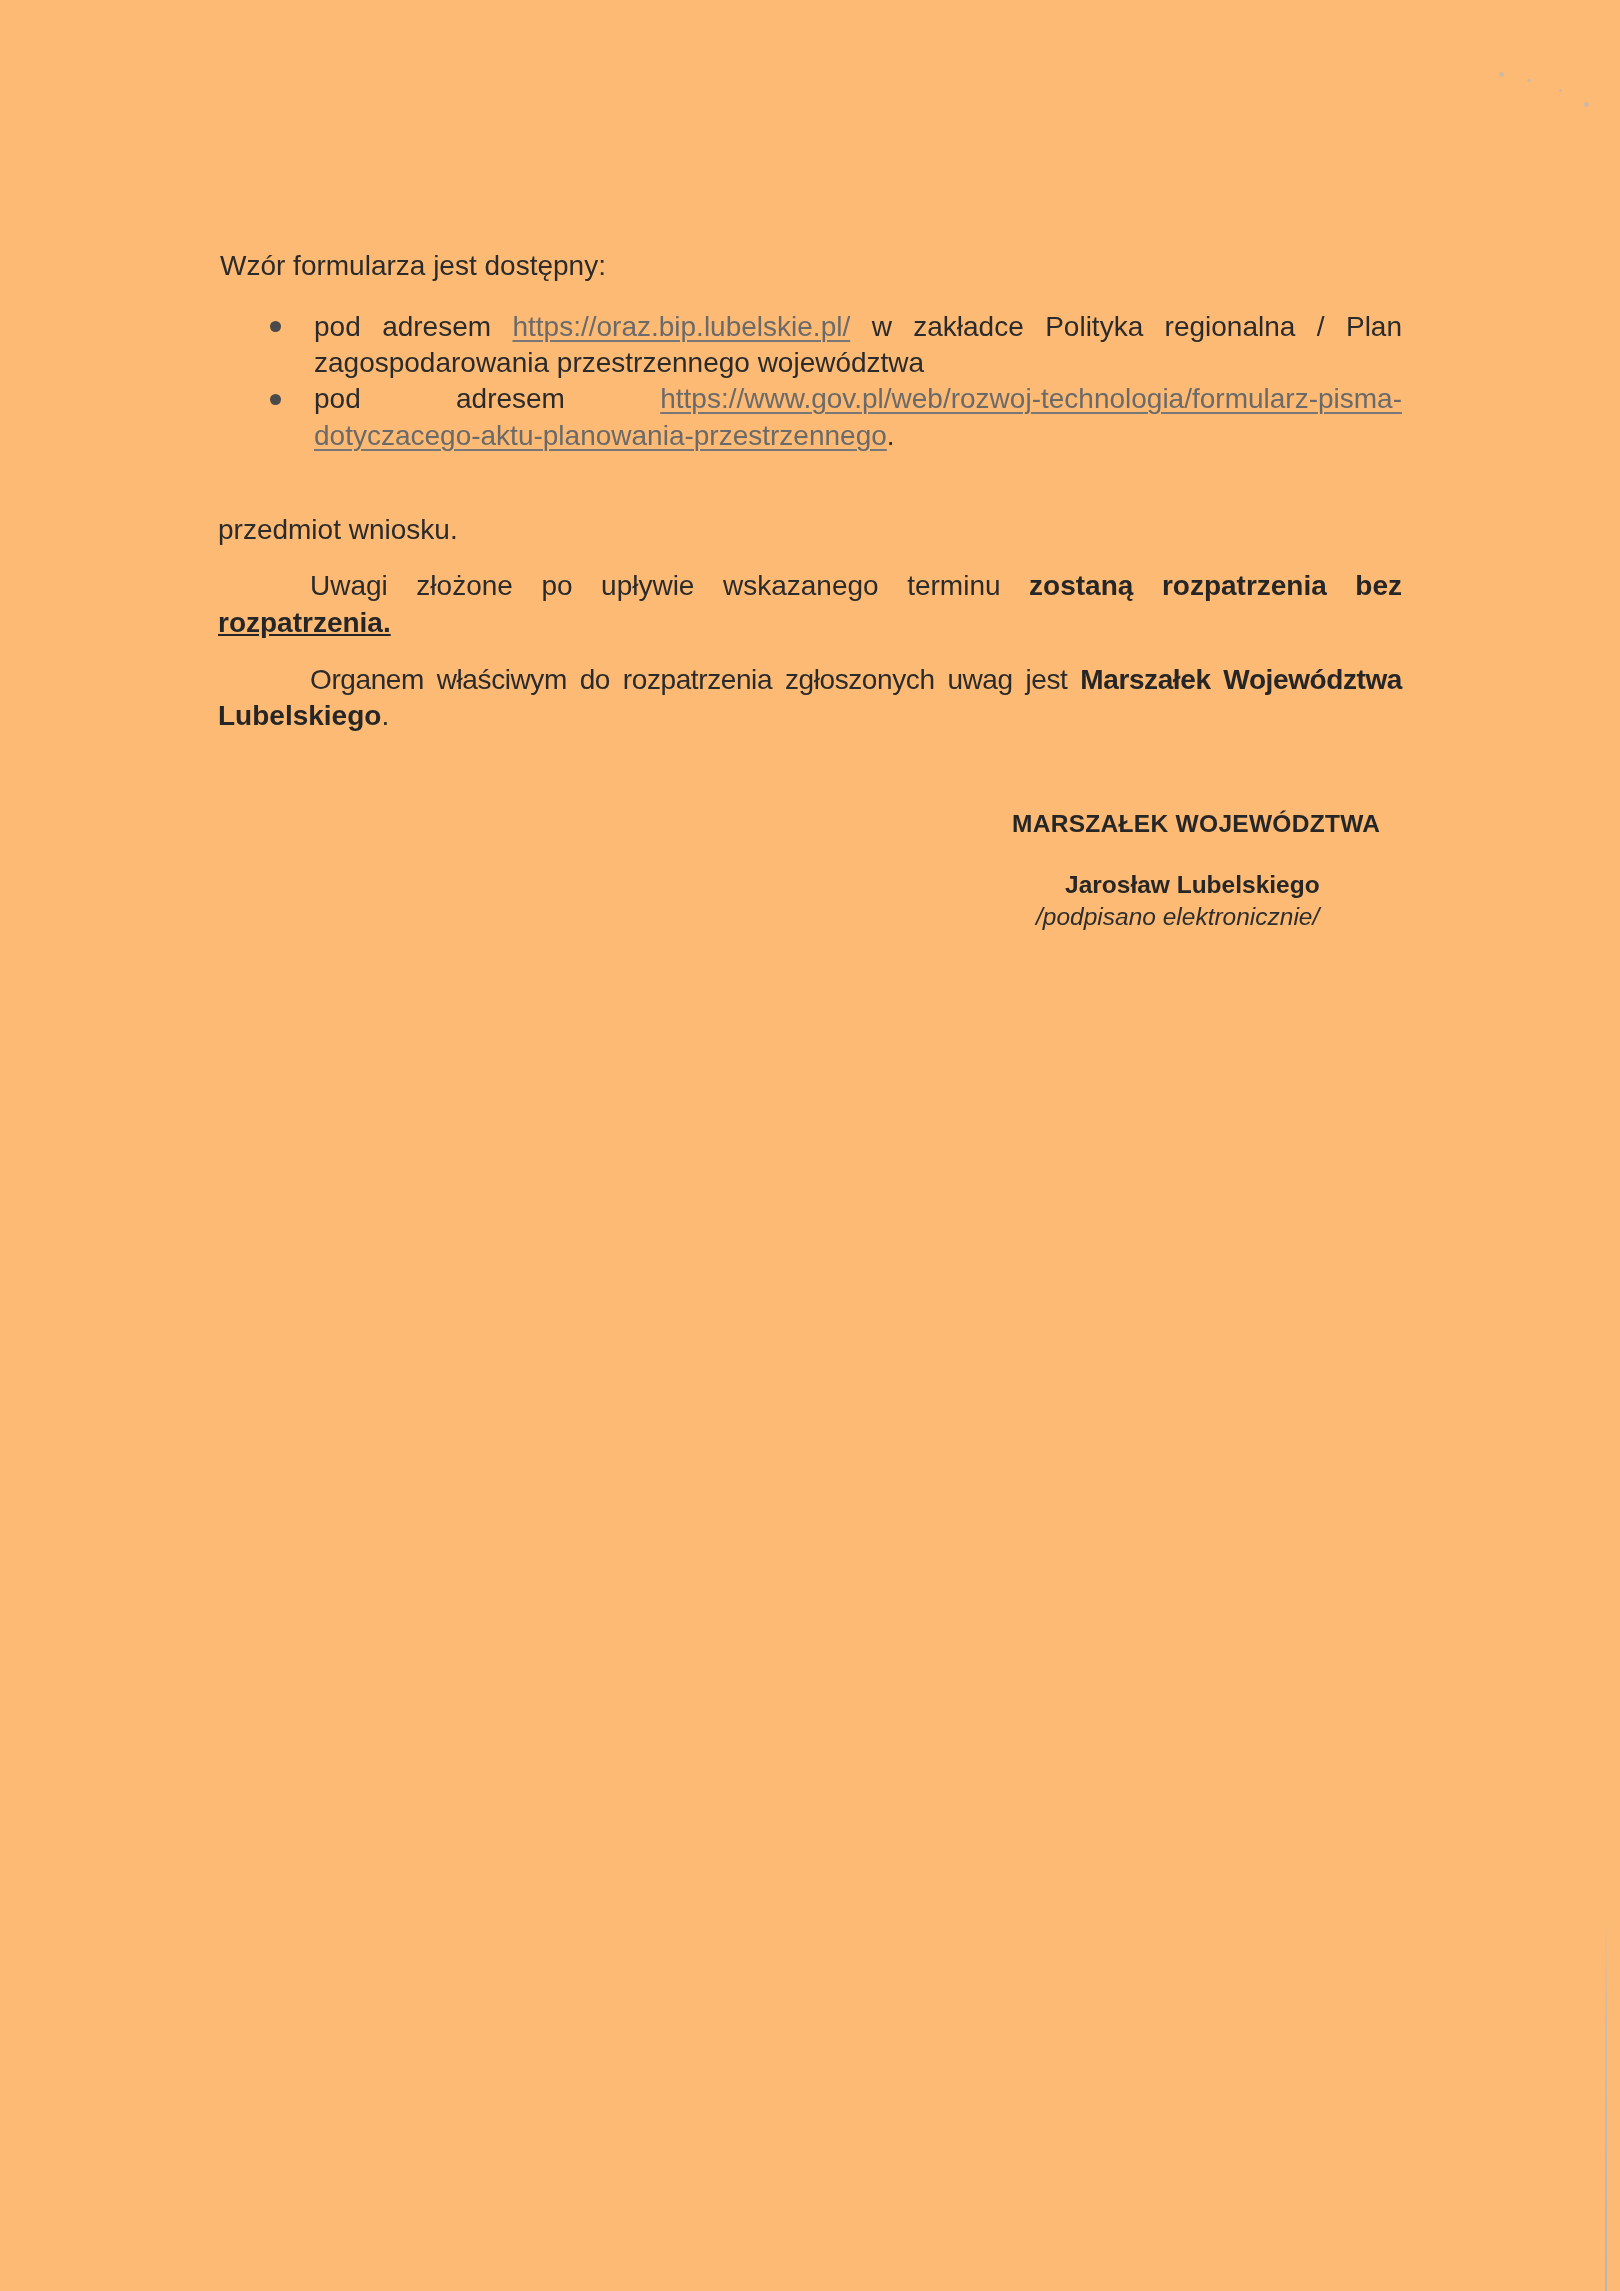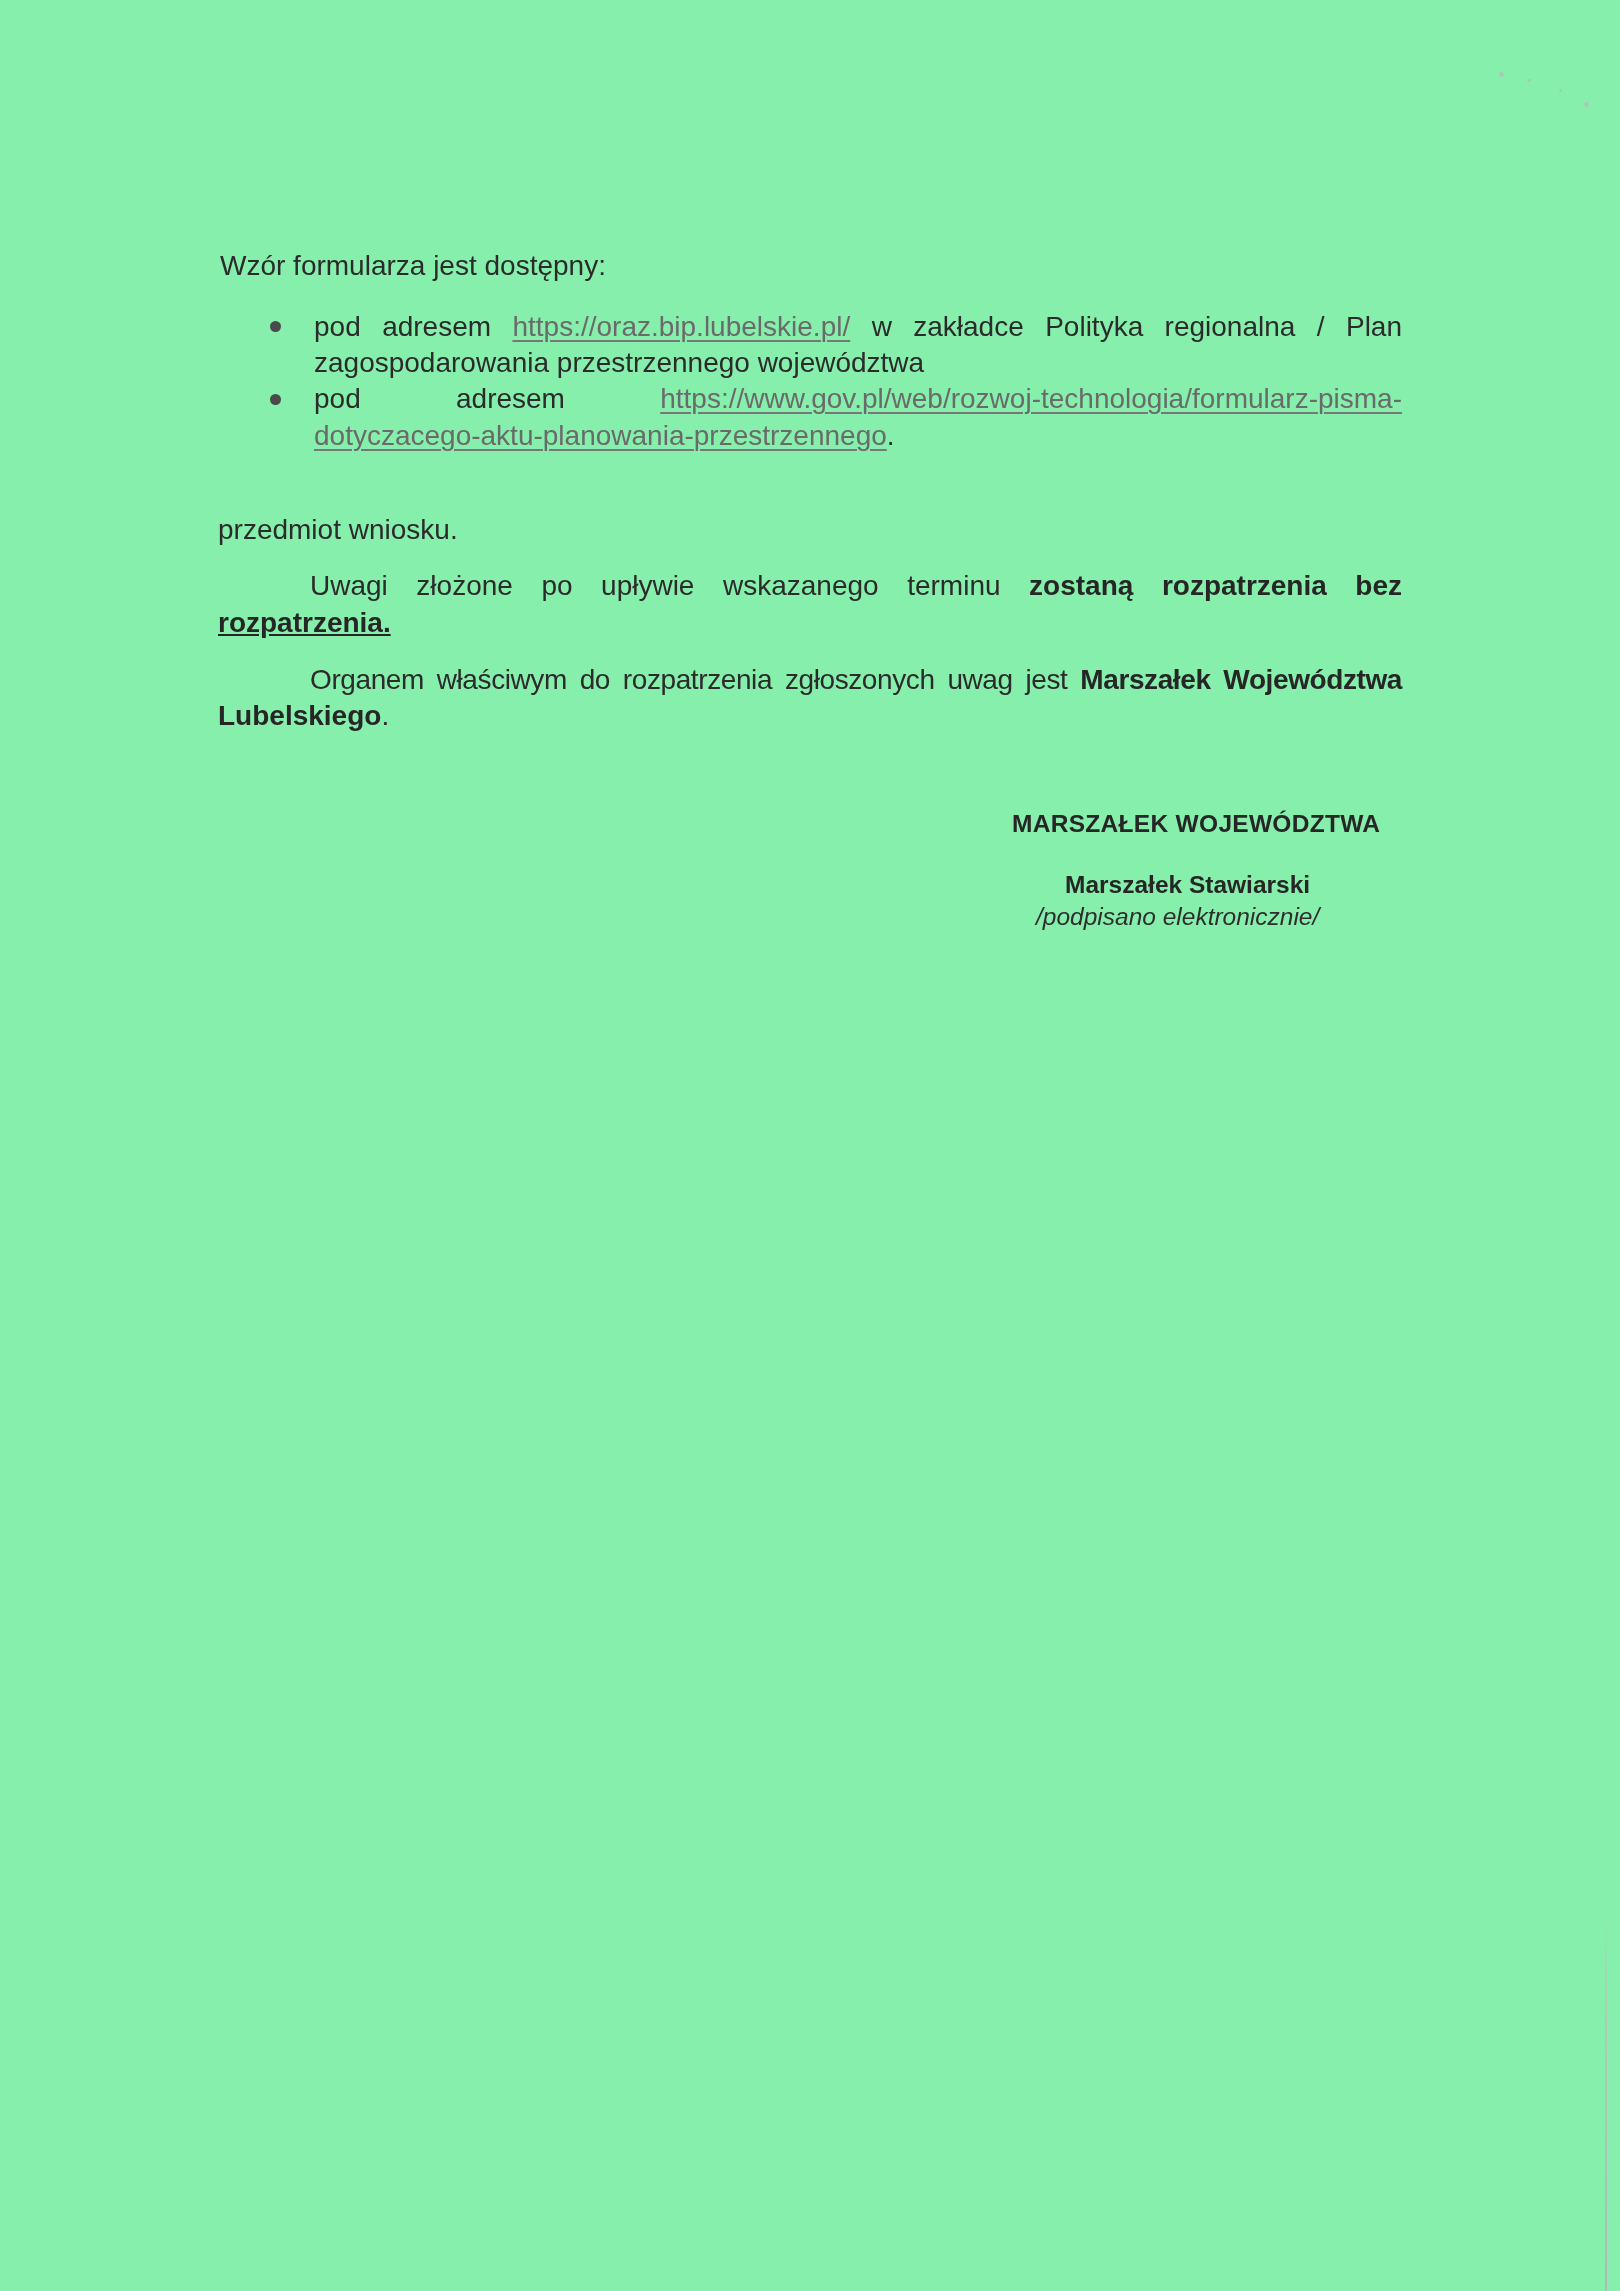--- a/index.html
+++ b/index.html
@@ -13,21 +13,21 @@
       position: relative;
       overflow: hidden;
       font-family: "Liberation Sans", sans-serif;
       color: #2a2a2a;
     }
     .page {
       position: absolute;
       left: 0; top: 0;
       width: 1620px;
       height: 2292px;
-      background: #86efac;
+      background: #fdba74;
     }
     .line {
       position: absolute;
       font-size: 28px;
       line-height: 36px;
       white-space: nowrap;
       color: #2b2b2b;
     }
     .just {
       text-align: justify;
@@ -116,17 +116,17 @@
 
   <div class="line just" style="left:310px; top:662px; width:1092px; letter-spacing:-0.4px;">
     <span>Organem właściwym do rozpatrzenia zgłoszonych uwag jest</span>
     <span class="bold">Marszałek Województwa</span>
   </div>
   <div class="line" style="left:218px; top:698px;">
     <span class="bold">Lubelskiego</span><span>.</span>
   </div>
 
   <div class="sig title" style="left:1012px; top:808px;">MARSZAŁEK WOJEWÓDZTWA</div>
-  <div class="sig name" style="left:1065px; top:869px;">Marszałek Stawiarski</div>
+  <div class="sig name" style="left:1065px; top:869px;">Jarosław Lubelskiego</div>
   <div class="sig note" style="left:1036px; top:901px;">/podpisano elektronicznie/</div>
 
 </div>
 
 
 </body></html>

